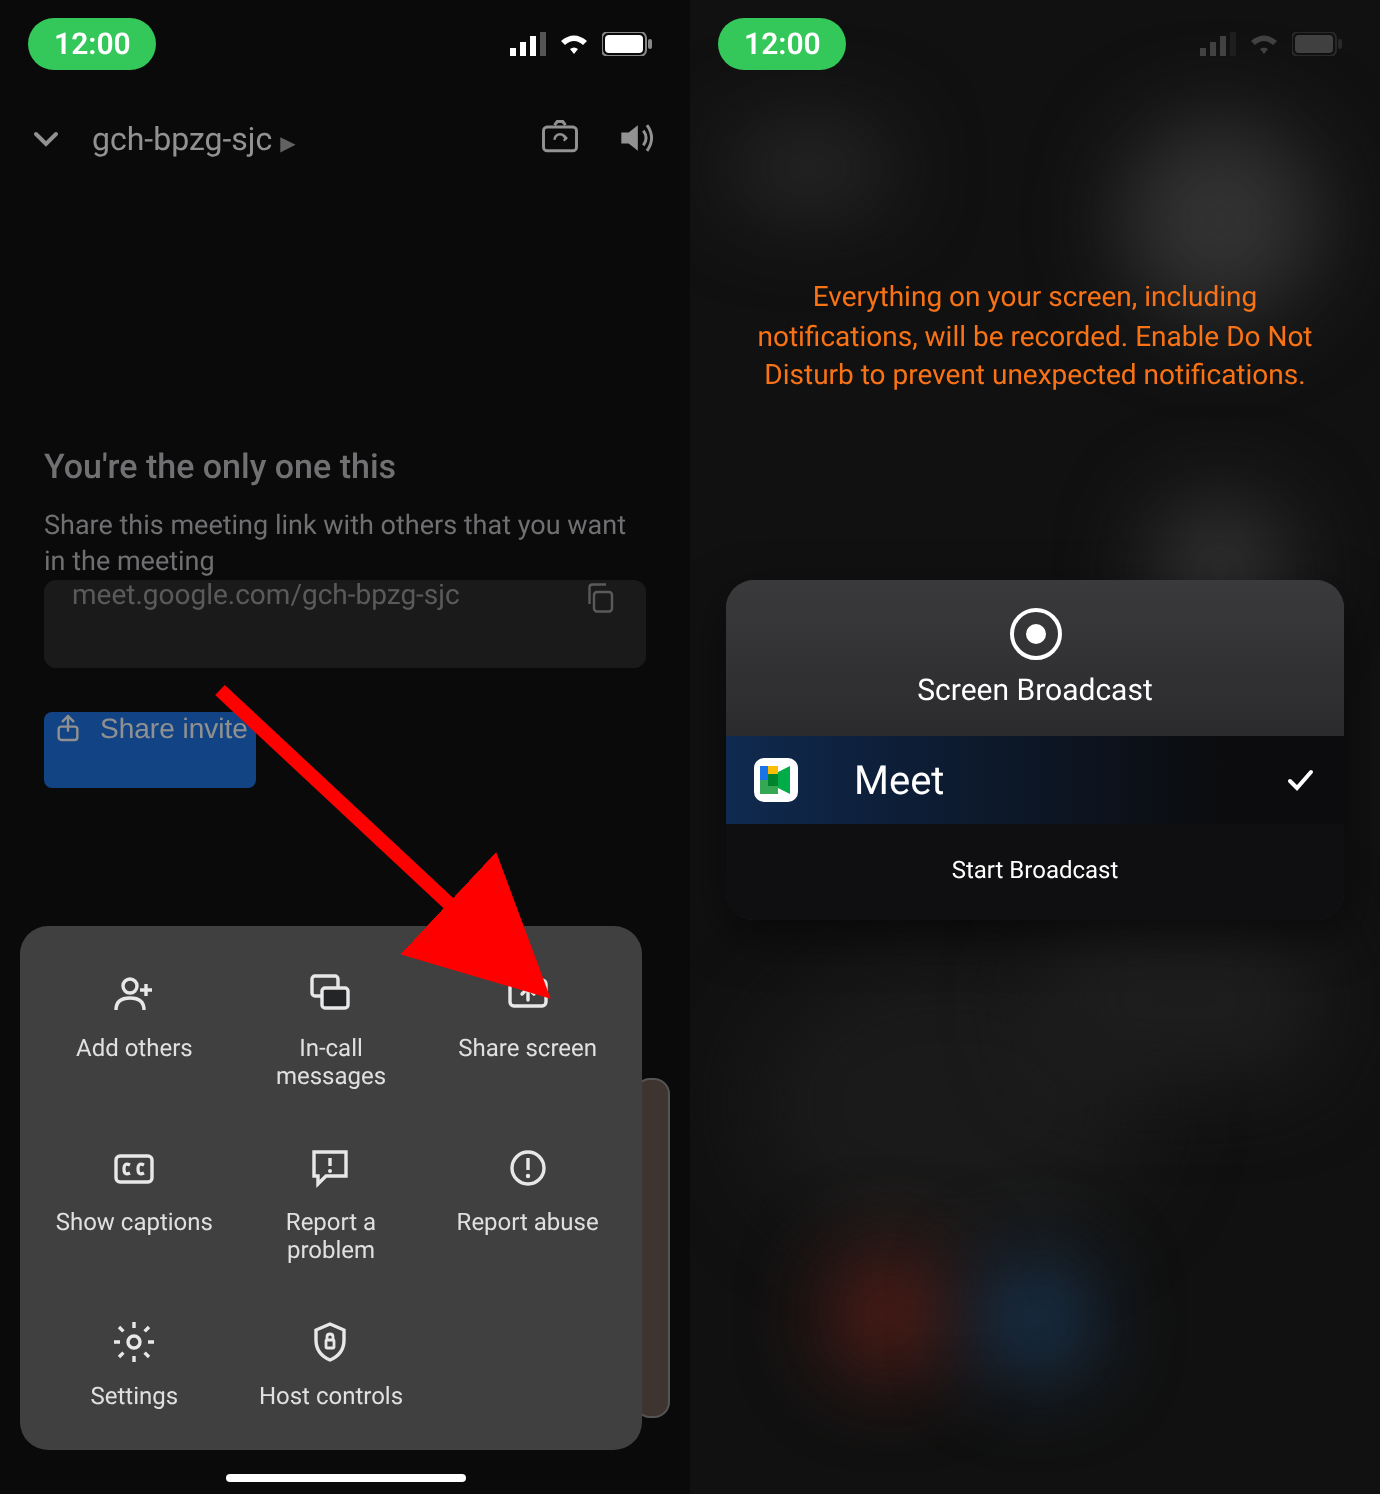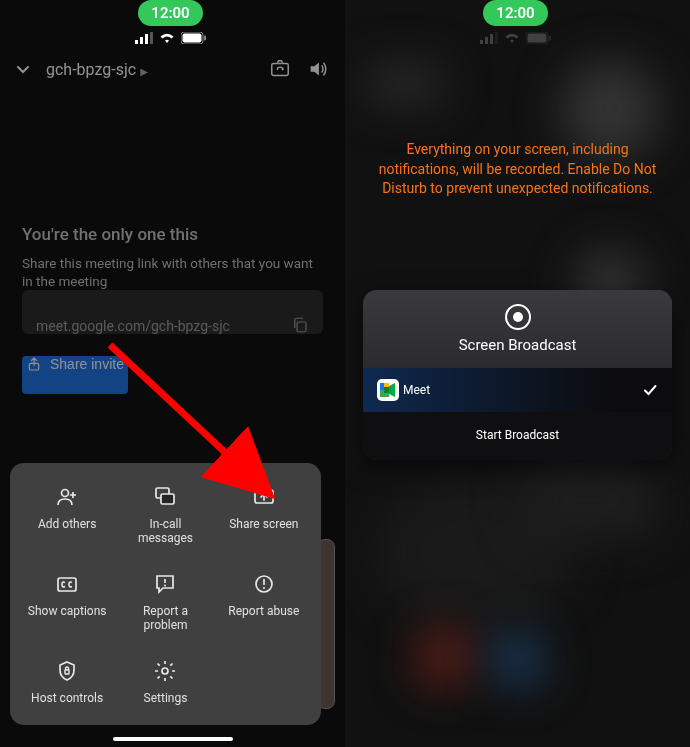--- a/index.html
+++ b/index.html
@@ -20,21 +20,20 @@
   }
   
   .status-bar {
     height: 44px;
     display: flex;
     justify-content: space-between;
     align-items: center;
     padding: 0 18px 0 14px;
     font-size: 15px;
     font-weight: 600;
-    flex-direction: column;
   }
   .time-pill {
     background: #34c759;
     color: #fff;
     padding: 4px 13px;
     border-radius: 16px;
     font-size: 15px;
     font-weight: 600;
   }
   .status-right {
@@ -69,21 +68,21 @@
   .share-desc {
     font-size: 13.5px;
     color: #707073;
     line-height: 1.35;
   }
   .link-box {
     background: #2a2a2b;
     border-radius: 6px;
     height: 44px;
     display: flex;
-    align-items: flex-end;
+    align-items: flex-start;
     padding: 0 14px;
     justify-content: space-between;
     opacity: 0.5;
   }
   .link-box .url { font-size: 14px; color: #aaa; }
   .share-invite {
     margin-top: 22px;
     background: #1a73e8;
     color: #fff;
     border: none;
@@ -214,22 +213,22 @@
     margin-top: 6px;
     font-size: 15px;
     color: #fff;
   }
   .bc-app-row {
     background: linear-gradient(90deg, #0f2a50 0%, #0d1d35 30%, #0c0c0e 80%);
     height: 44px;
     display: flex;
     align-items: center;
     padding: 0 14px;
-    gap: 4px;
-    font-size: 12px;
+    gap: 28px;
+    font-size: 20px;
   }
   .meet-icon {
     width: 22px; height: 22px;
     border-radius: 5px;
     background: #fff;
     display: flex; align-items: center; justify-content: center;
   }
   .bc-app-row .check { margin-left: auto; }
   .bc-start {
     background: #0f0f11;
@@ -364,35 +363,35 @@
               <circle cx="12" cy="12" r="8" fill="none" stroke="#e8e8e8" stroke-width="1.7"></circle>
               <line x1="12" y1="7" x2="12" y2="13" stroke="#e8e8e8" stroke-width="1.7"></line>
               <circle cx="12" cy="16" r="1.1" fill="#e8e8e8"></circle>
             </svg>
           </span>
         <span>Report abuse</span>
       </div>
       <div class="grid-item">
         <span class="gi-icon">
             <svg width="24" height="24" viewBox="0 0 24 24">
+              <circle cx="12" cy="12" r="3" fill="none" stroke="#e8e8e8" stroke-width="1.7"></circle>
+              <path d="M12 2 V5 M12 19 V22 M2 12 H5 M19 12 H22 M4.5 4.5 L6.7 6.7 M17.3 17.3 L19.5 19.5 M19.5 4.5 L17.3 6.7 M6.7 17.3 L4.5 19.5" stroke="#e8e8e8" stroke-width="1.7"></path>
+            </svg>
+          </span>
+        <span>Settings</span>
+      </div>
+      <div class="grid-item">
+        <span class="gi-icon">
+            <svg width="24" height="24" viewBox="0 0 24 24">
               <path d="M12 3 L19 6 V11 Q19 18 12 21 Q5 18 5 11 V6 Z" fill="none" stroke="#e8e8e8" stroke-width="1.7"></path>
               <rect x="10" y="11" width="4" height="4" rx="0.6" fill="none" stroke="#e8e8e8" stroke-width="1.4"></rect>
               <path d="M10.5 11 V9.5 Q10.5 8 12 8 Q13.5 8 13.5 9.5 V11" fill="none" stroke="#e8e8e8" stroke-width="1.4"></path>
             </svg>
           </span>
         <span>Host controls</span>
-      </div>
-      <div class="grid-item">
-        <span class="gi-icon">
-            <svg width="24" height="24" viewBox="0 0 24 24">
-              <circle cx="12" cy="12" r="3" fill="none" stroke="#e8e8e8" stroke-width="1.7"></circle>
-              <path d="M12 2 V5 M12 19 V22 M2 12 H5 M19 12 H22 M4.5 4.5 L6.7 6.7 M17.3 17.3 L19.5 19.5 M19.5 4.5 L17.3 6.7 M6.7 17.3 L4.5 19.5" stroke="#e8e8e8" stroke-width="1.7"></path>
-            </svg>
-          </span>
-        <span>Settings</span>
       </div>
     </div>
   </div>
 
   <svg class="arrow-svg" width="200" height="180">
     <defs>
         <marker id="ah" markerWidth="10" markerHeight="10" refX="7" refY="5" orient="auto">
           <path d="M0,0 L10,5 L0,10 Z" fill="#ff0000"></path>
         </marker>
       </defs>

